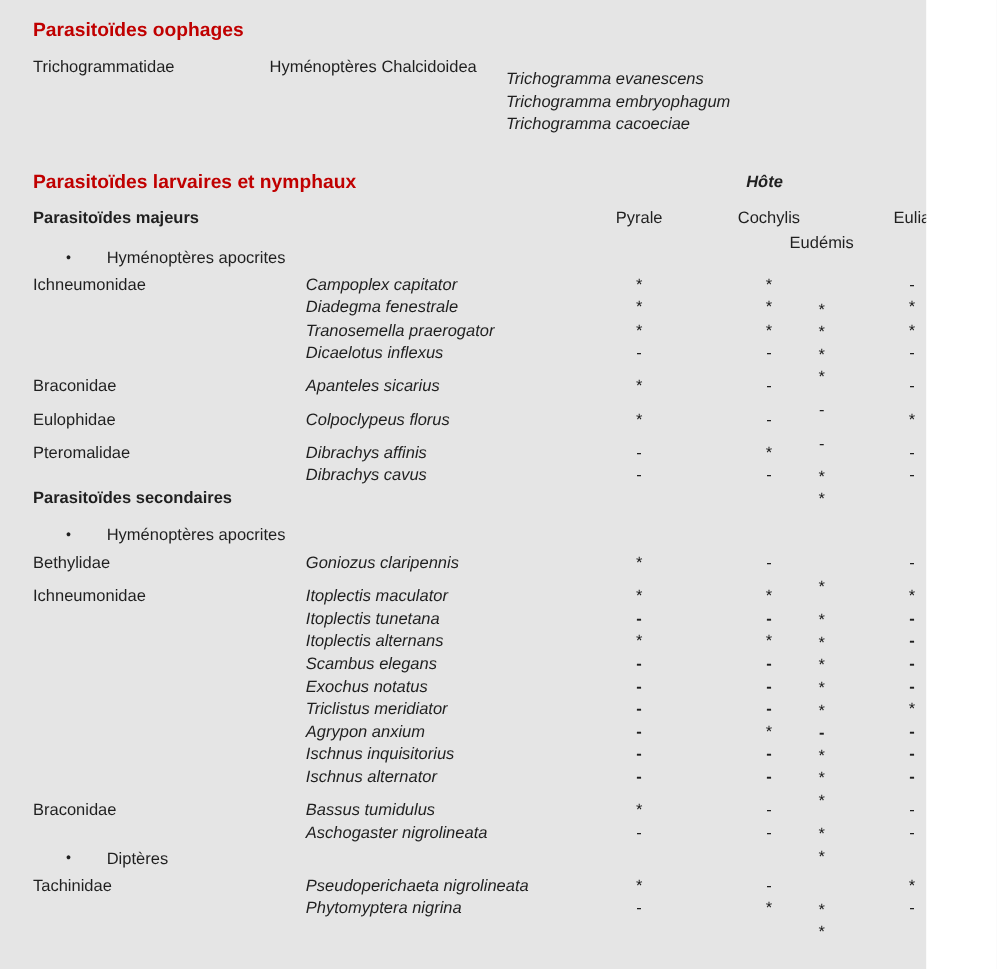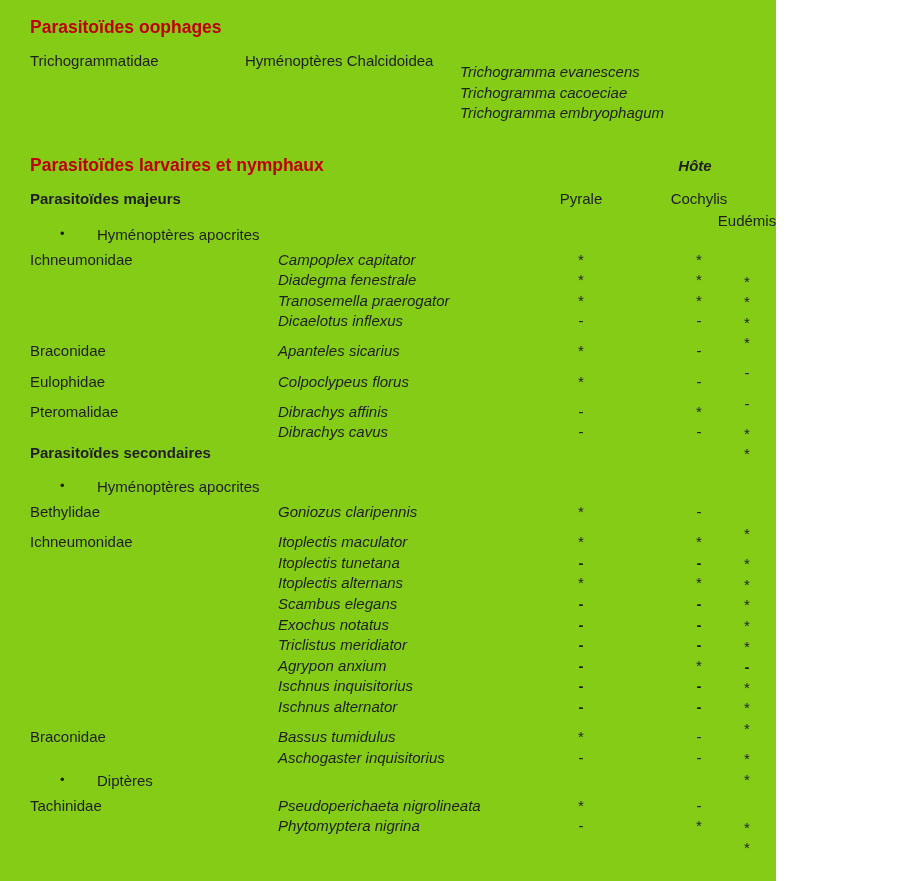--- a/index.html
+++ b/index.html
@@ -1,22 +1,22 @@
 <!DOCTYPE html>
 <html style="--accent: #c00000; --ink: #1f1f1f;"><head>
 <meta charset="utf-8">
 <style>
   :root { --accent: #c00000; --ink: #1f1f1f; }
   * { box-sizing: border-box; }
   html, body { margin: 0; padding: 0; background: #ffffff; }
   .page {
     position: relative;
-    width: 776px;
+    width: 842px;
     height: 881px;
-    background: #84cc16;
+    background: #e5e5e5;
     font-family: "Liberation Sans", "DejaVu Sans", sans-serif;
     font-size: 15px;
     color: var(--ink);
     overflow: hidden;
   }
   .sec-title {
     position: absolute;
     left: 30px;
     font-size: 17.5px;
     font-weight: bold;
@@ -67,22 +67,22 @@
 
 <div class="page">
 
   <div class="sec-title t1">Parasitoïdes oophages</div>
 
   <div class="oo-row">
     <span class="oo-fam">Trichogrammatidae</span>
     <span class="oo-ord">Hyménoptères Chalcidoidea</span>
     <div class="oo-species">
         <div>Trichogramma evanescens</div>
+        <div>Trichogramma embryophagum</div>
         <div>Trichogramma cacoeciae</div>
-        <div>Trichogramma embryophagum</div>
       </div>
   </div>
 
   <div class="sec-title t2">Parasitoïdes larvaires et nymphaux</div>
 
   <div class="host-label">Hôte</div>
 
   <div class="hdr-line">
     <span class="subtitle-inline">Parasitoïdes majeurs</span>
     <span class="col-h c0">Pyrale</span>
@@ -248,21 +248,21 @@
       <div class="group">
         <div class="trow">
           <span class="fam">Braconidae</span>
           <span class="spc">Bassus tumidulus</span>
           <span class="cell c0">*</span>
           <span class="cell c1">-</span>
           <span class="cell c2">*</span>
           <span class="cell c3">-</span>
         </div>
         <div class="trow">
-          <span class="spc">Aschogaster inquisitorius</span>
+          <span class="spc">Aschogaster nigrolineata</span>
           <span class="cell c0">-</span>
           <span class="cell c1">-</span>
           <span class="cell c2">*</span>
           <span class="cell c3">-</span>
         </div>
       </div>
       <div class="bullet">
         <span class="dot">•</span>
         <span class="btxt">Diptères</span>
       </div>

